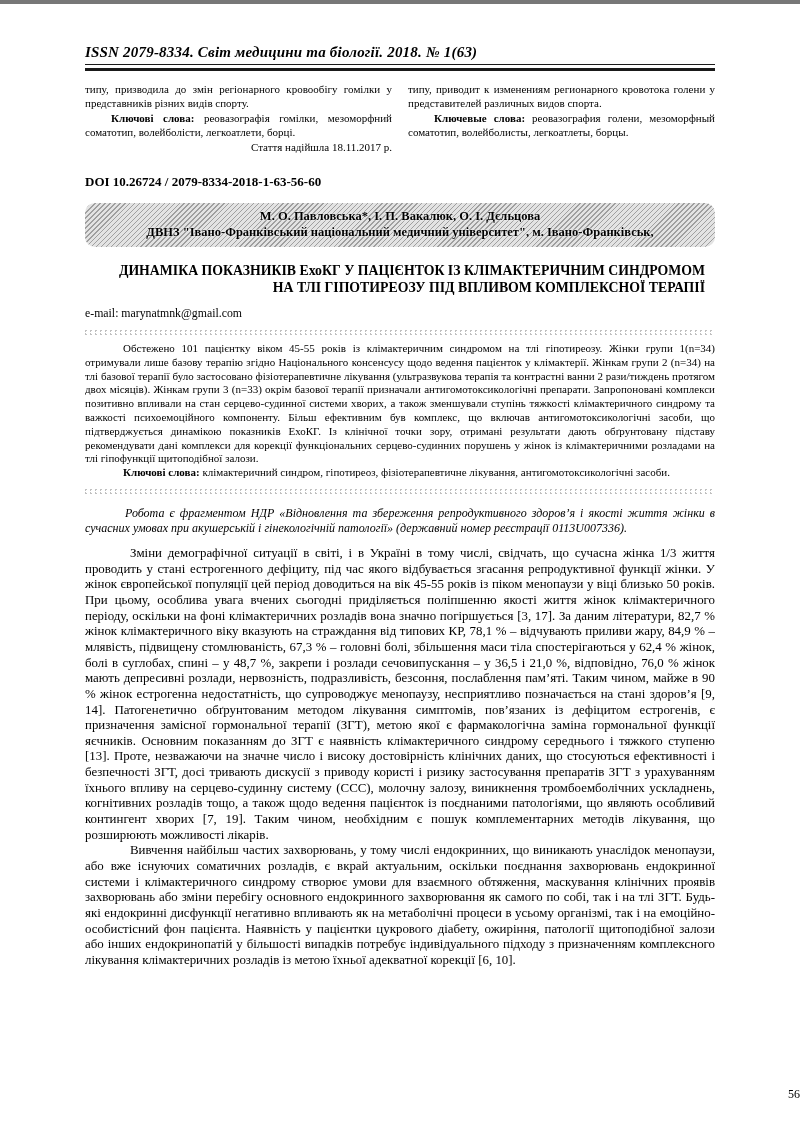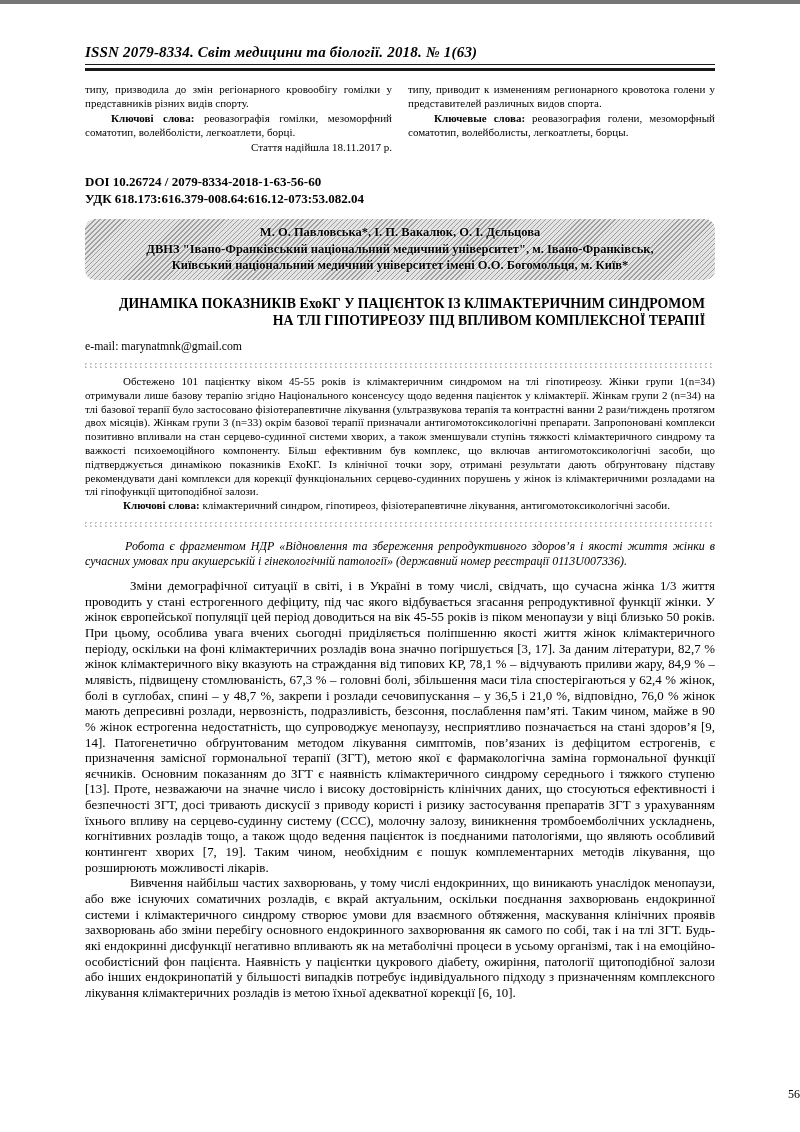--- a/index.html
+++ b/index.html
@@ -95,27 +95,25 @@
         <p class="right">Стаття надійшла 18.11.2017 р.</p>
       </div>
       <div class="col">
         <p class="first">типу, приводит к изменениям регионарного кровотока голени у представителей различных видов спорта.</p>
         <p class="kw"><b>Ключевые слова:</b><span> реовазография голени, мезоморфный соматотип, волейболисты, легкоатлеты, борцы.</span></p>
       </div>
     </div>
 
     <div class="doi-block">
       <div>DOI 10.26724 / 2079-8334-2018-1-63-56-60</div>
-      <div>УДК 618.173:616.379-008.64:616.12-073:53.082.04</div>
     </div>
 
     <div class="authors-banner">
       <div>М. О. Павловська*, І. П. Вакалюк, О. І. Дєльцова</div>
       <div>ДВНЗ "Івано-Франківський національний медичний університет", м. Івано-Франківськ,</div>
-      <div>Київський національний медичний університет імені О.О. Богомольця, м. Київ*</div>
     </div>
 
     <div class="article-title">ДИНАМІКА ПОКАЗНИКІВ ЕхоКГ У ПАЦІЄНТОК ІЗ КЛІМАКТЕРИЧНИМ СИНДРОМОМ НА ТЛІ ГІПОТИРЕОЗУ ПІД ВПЛИВОМ КОМПЛЕКСНОЇ ТЕРАПІЇ</div>
 
     <div class="email-line">e-mail: marynatmnk@gmail.com</div>
 
     <div class="zigzag"></div>
 
     <div class="abstract">
       <p>Обстежено 101 пацієнтку віком 45-55 років із клімактеричним синдромом на тлі гіпотиреозу. Жінки групи 1(n=34) отримували лише базову терапію згідно Національного консенсусу щодо ведення пацієнток у клімактерії. Жінкам групи 2 (n=34) на тлі базової терапії було застосовано фізіотерапевтичне лікування (ультразвукова терапія та контрастні ванни 2 рази/тиждень протягом двох місяців). Жінкам групи 3 (n=33) окрім базової терапії призначали антигомотоксикологічні препарати. Запропоновані комплекси позитивно впливали на стан серцево-судинної системи хворих, а також зменшували ступінь тяжкості клімактеричного синдрому та важкості психоемоційного компоненту. Більш ефективним був комплекс, що включав антигомотоксикологічні засоби, що підтверджується динамікою показників ЕхоКГ. Із клінічної точки зору, отримані результати дають обґрунтовану підставу рекомендувати дані комплекси для корекції функціональних серцево-судинних порушень у жінок із клімактеричними розладами на тлі гіпофункції щитоподібної залози.</p>

